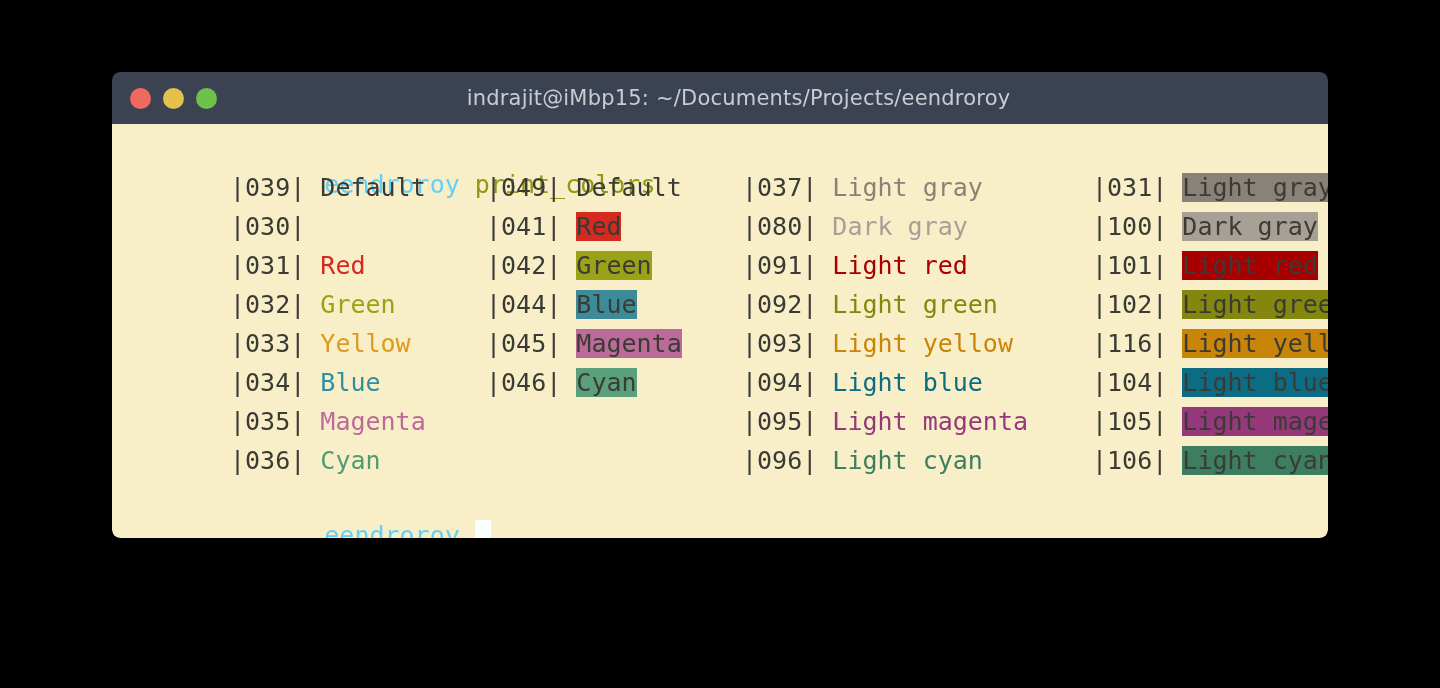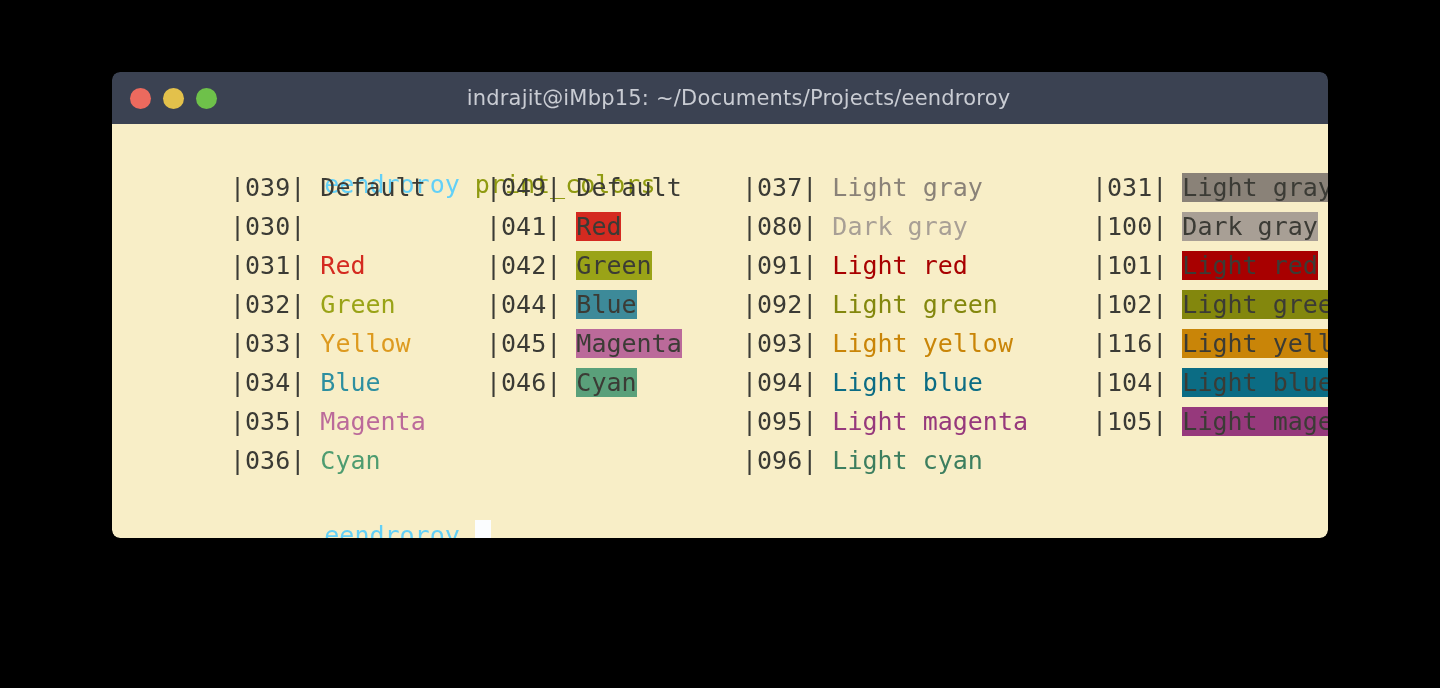--- a/index.html
+++ b/index.html
@@ -169,20 +169,21 @@
           <div class="row"><span class="code">|096|</span><span> </span><span class="swatch" style="color: rgb(60, 126, 95);">Light cyan</span></div>
         </div>
         <div class="col c3">
           <div class="row"><span class="code">|031|</span><span> </span><span class="swatch" style="color: rgb(59, 59, 53); background: rgb(138, 130, 120);">Light gray</span></div>
           <div class="row"><span class="code">|100|</span><span> </span><span class="swatch" style="color: rgb(59, 59, 53); background: rgb(168, 159, 149);">Dark gray</span></div>
           <div class="row"><span class="code">|101|</span><span> </span><span class="swatch" style="color: rgb(59, 59, 53); background: rgb(168, 0, 0);">Light red</span></div>
           <div class="row"><span class="code">|102|</span><span> </span><span class="swatch" style="color: rgb(59, 59, 53); background: rgb(131, 135, 13);">Light green</span></div>
           <div class="row"><span class="code">|116|</span><span> </span><span class="swatch" style="color: rgb(59, 59, 53); background: rgb(201, 133, 8);">Light yellow</span></div>
           <div class="row"><span class="code">|104|</span><span> </span><span class="swatch" style="color: rgb(59, 59, 53); background: rgb(11, 108, 132);">Light blue</span></div>
           <div class="row"><span class="code">|105|</span><span> </span><span class="swatch" style="color: rgb(59, 59, 53); background: rgb(150, 57, 124);">Light magenta</span></div>
+          <div class="row"><span class="code">|106|</span><span> </span><span class="swatch" style="color: rgb(59, 59, 53); background: rgb(60, 126, 95);">Light cyan</span></div>
         </div>
       </div>
 
     <div class="promptline" id="promptend">
       <span class="user">eendroroy</span><span> </span><span class="cursor"></span>
     </div>
 
   </div>
 </div>
 

